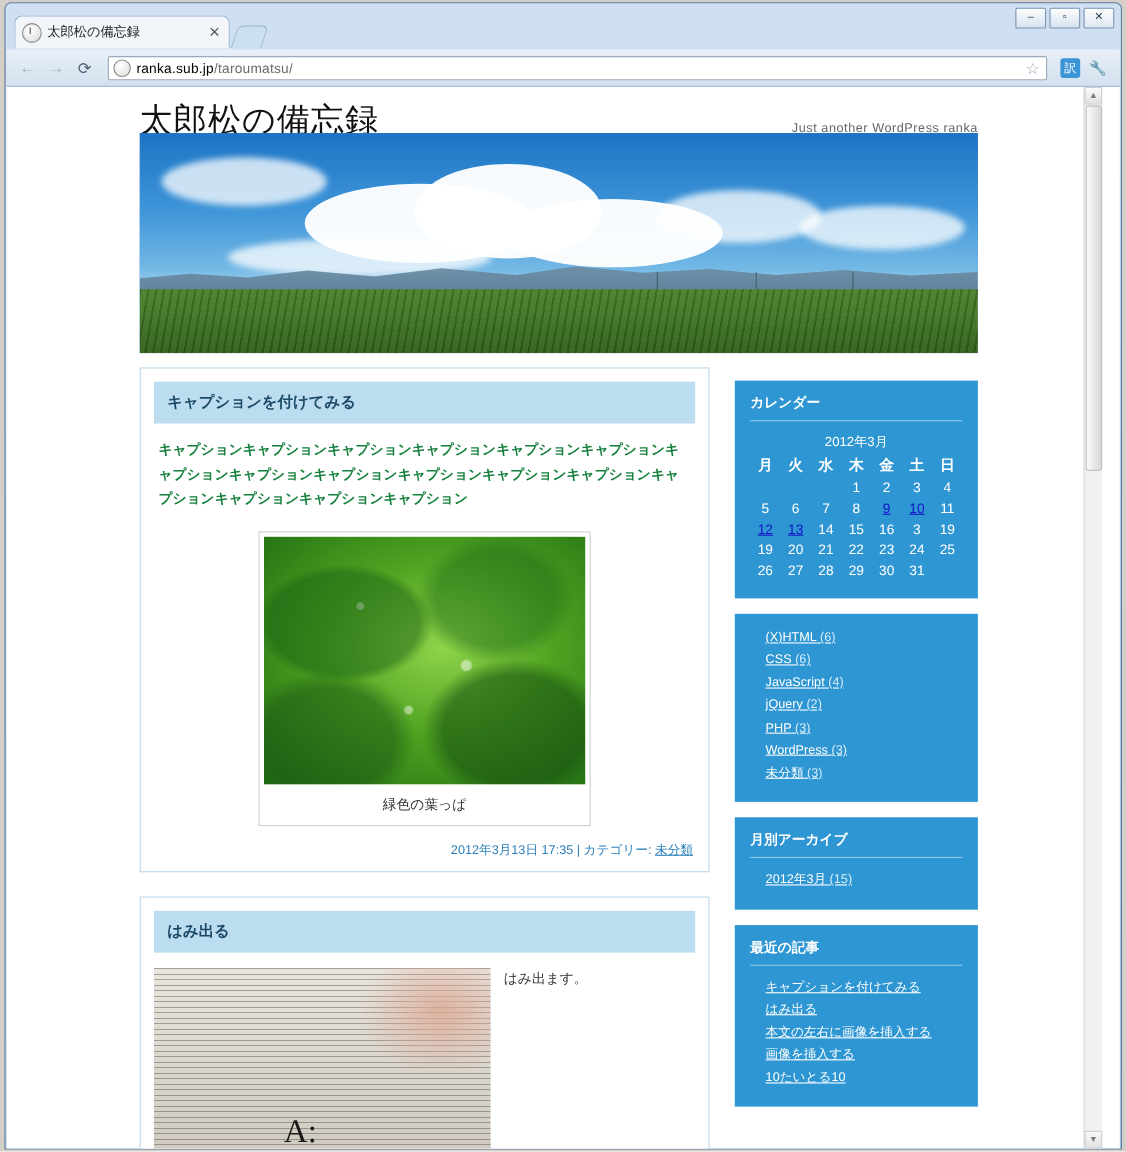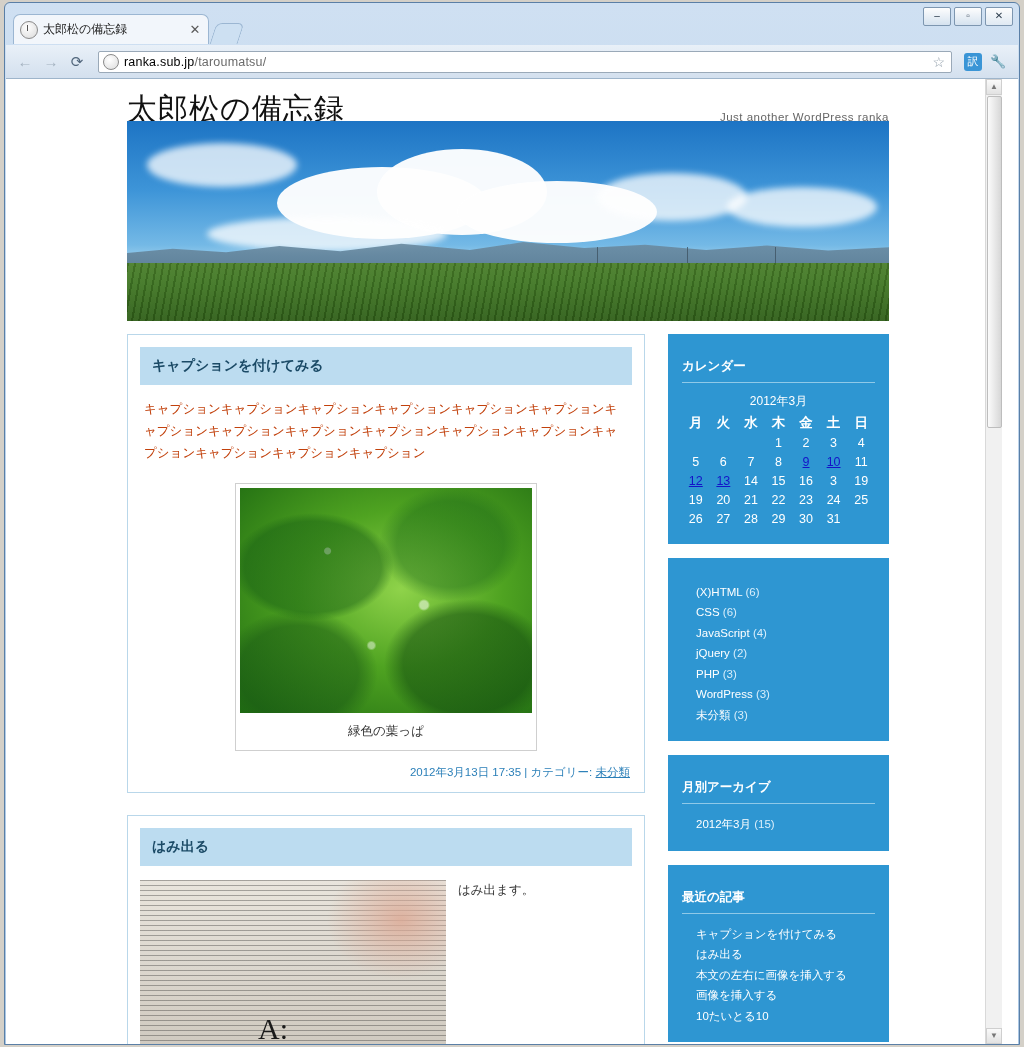--- a/index.html
+++ b/index.html
@@ -347,23 +347,24 @@
     background: #bcdcf0;
     color: #1b4a66;
     font-size: 14px;
     font-weight: bold;
     padding: 10px 12px;
     margin: 0 0 14px 0;
   }
   .entry-body {
     font-size: 12.5px;
     line-height: 1.75;
-    color: #c2410c;
+    color: #15803d;
     margin: 0 4px;
     word-break: break-all;
+    font-weight: bold;
   }
   .figure {
     margin: 18px auto 0;
     width: 302px;
     border: 1px solid #cfcfcf;
     background: #fff;
     padding: 4px;
     box-sizing: border-box;
   }
   .figure-img {
@@ -445,23 +446,24 @@
   
   .sidebar {
     position: absolute;
     left: 662px;
     top: 255px;
     width: 221px;
   }
   .widget {
     background: #2e96d2;
     color: #ffffff;
-    padding: 24px 14px 16px;
+    padding: 12px 14px 16px;
     box-sizing: border-box;
     margin-bottom: 14px;
+    margin-top: 12px;
   }
   .widget-title {
     font-size: 12.5px;
     font-weight: bold;
     color: #ffffff;
     padding-bottom: 7px;
     border-bottom: 1px solid #8fc9e8;
     margin: 0 0 10px 0;
   }
   .cal-caption {
@@ -493,20 +495,21 @@
     text-decoration: underline;
   }
   .widget ul {
     list-style: none;
     margin: 0;
     padding: 0 0 0 14px;
   }
   .widget ul li {
     font-size: 11.5px;
     line-height: 1.78;
+    text-decoration: underline;
   }
   .widget ul li a {
     color: #ffffff;
     text-decoration: none;
   }
   .widget ul li .count { color: #d8eefb; }
   .recent li { font-size: 11.5px; line-height: 1.8; }
 </style>
 </head>
 <body>

